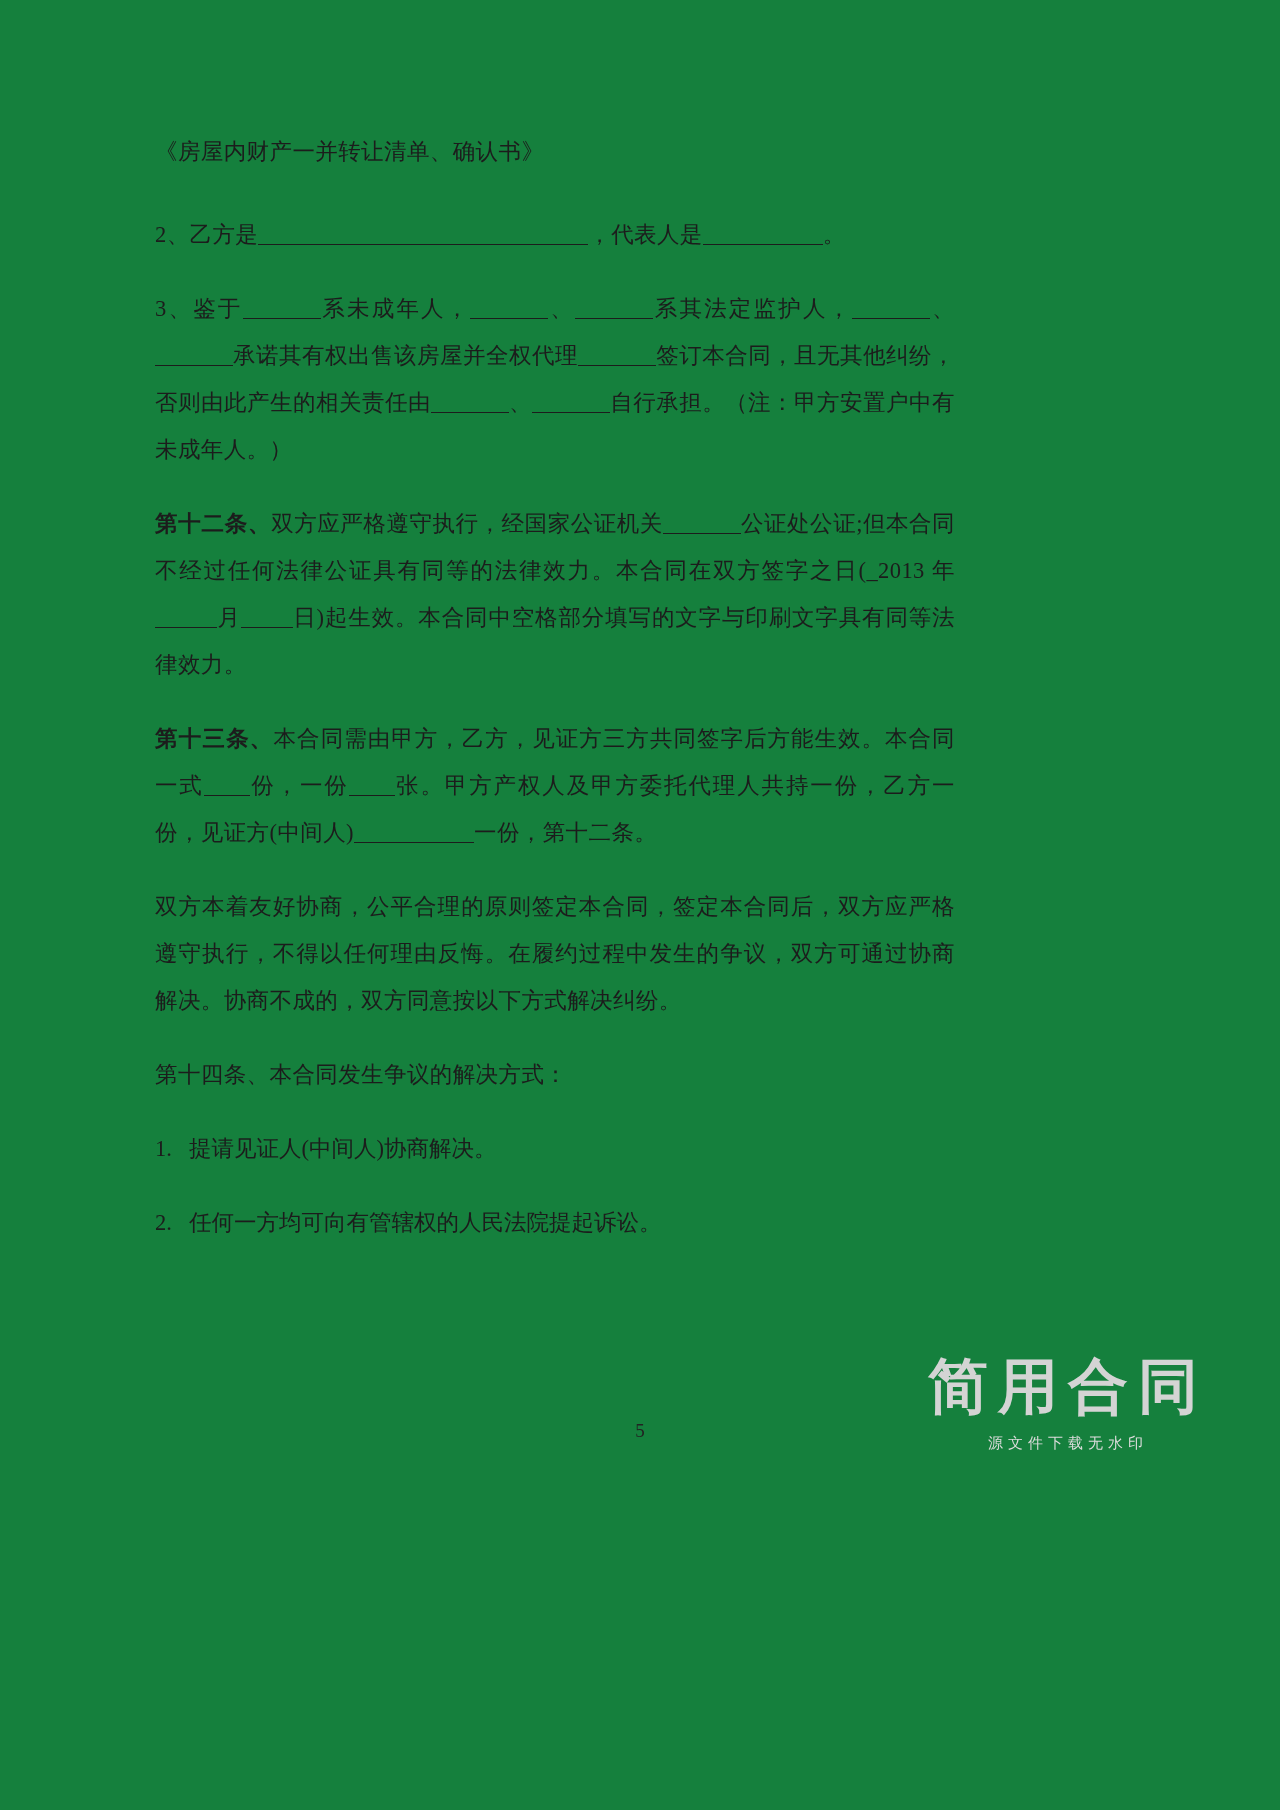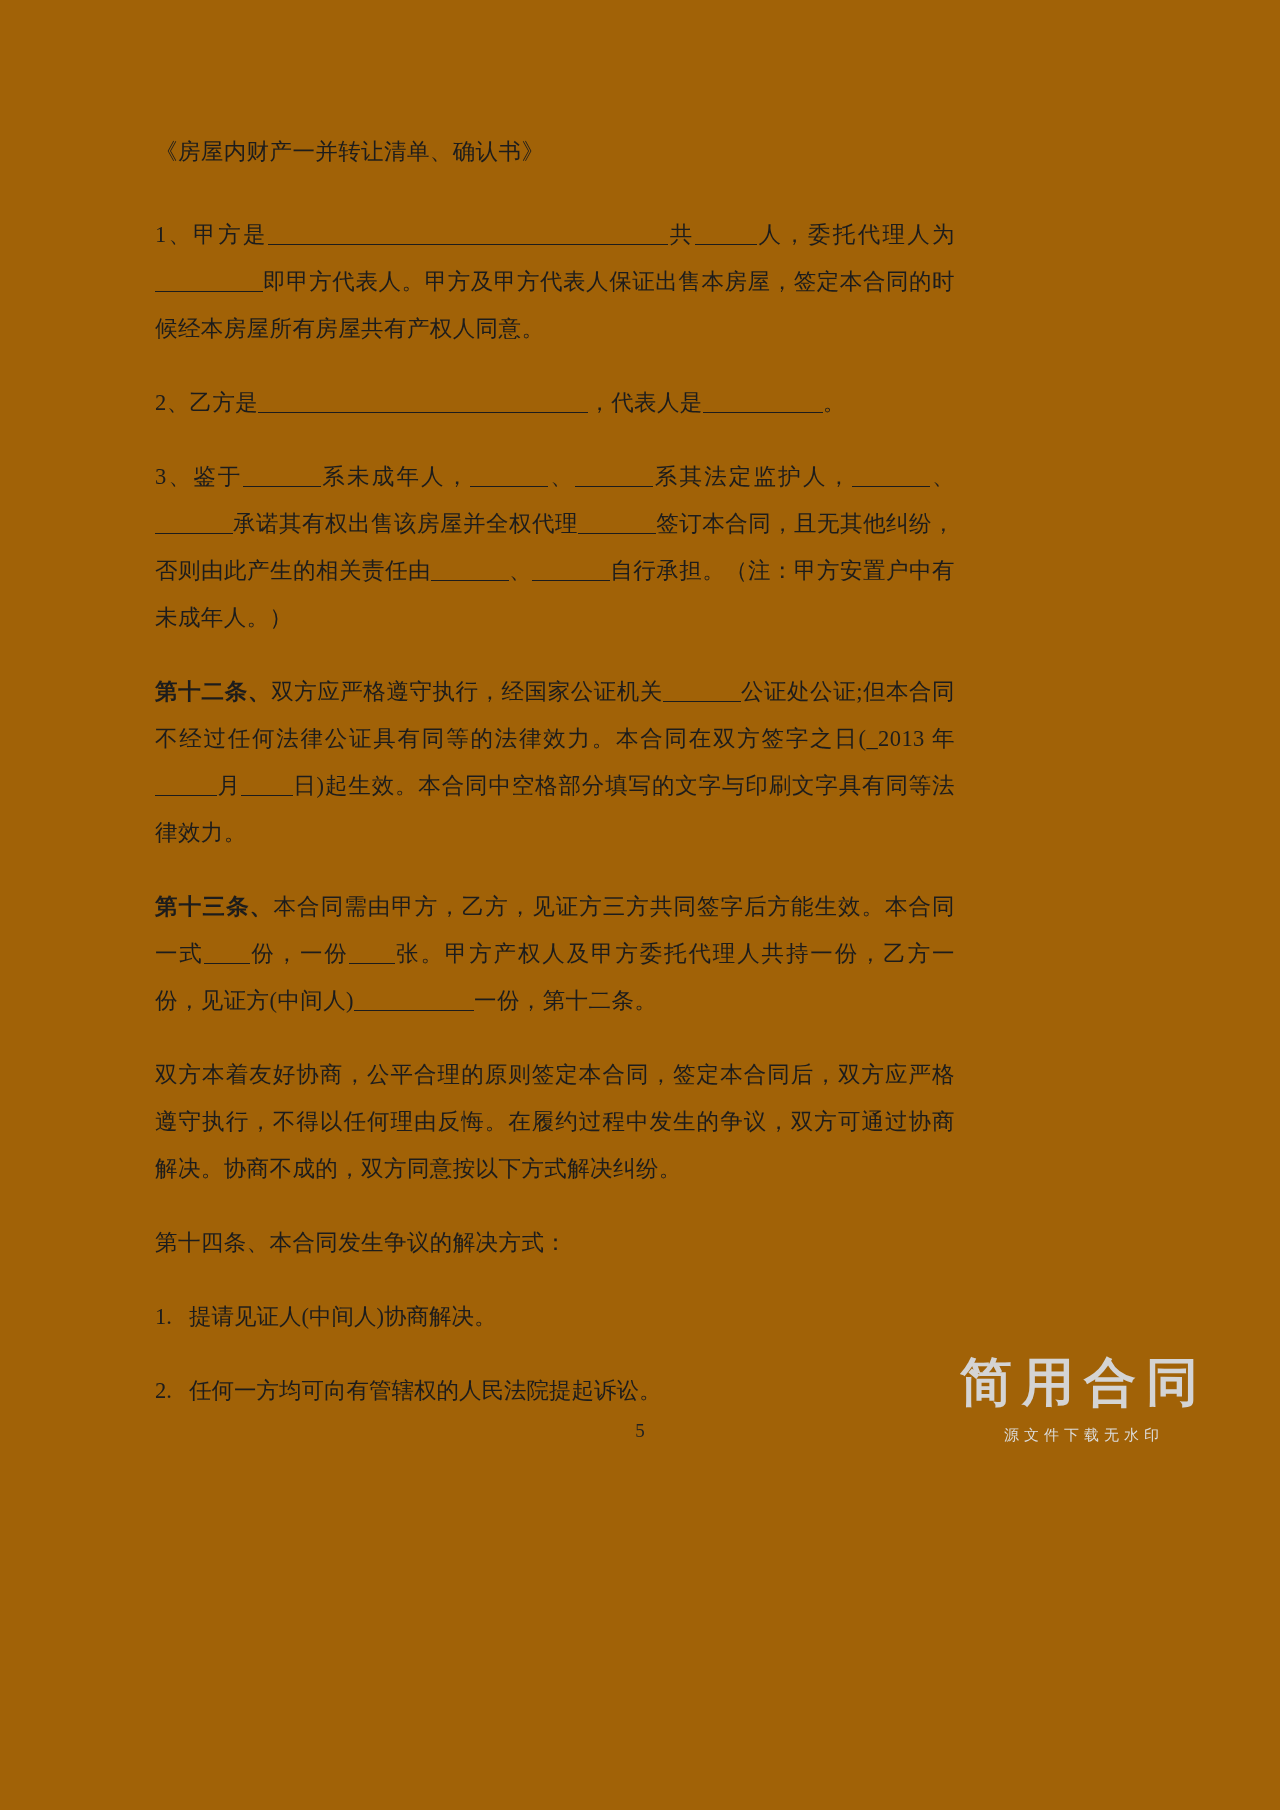--- a/index.html
+++ b/index.html
@@ -4,21 +4,21 @@
 <style>
   html, body {
     margin: 0;
     padding: 0;
     background: #ffffff;
   }
   .page {
     position: relative;
     width: 1280px;
     height: 1810px;
-    background: #a16207;
+    background: #15803d;
     overflow: hidden;
     font-family: "Liberation Serif", "DejaVu Serif", serif;
     color: #1a1a1a;
   }
   .content {
     position: absolute;
     left: 155px;
     top: 128px;
     width: 800px;
   }
@@ -83,21 +83,21 @@
   .watermark {
     position: absolute;
     right: 72px;
     top: 1355px;
     text-align: center;
     pointer-events: none;
     user-select: none;
   }
   .wm-main {
     font-family: "DejaVu Sans", "Liberation Sans", sans-serif;
-    font-size: 52px;
+    font-size: 60px;
     font-weight: bold;
     letter-spacing: 10px;
     color: #d4d4d4;
     line-height: 1.05;
     white-space: nowrap;
   }
   .wm-sub {
     font-family: "DejaVu Sans", "Liberation Sans", sans-serif;
     font-size: 15px;
     letter-spacing: 5px;
@@ -109,21 +109,20 @@
 </head>
 <body>
 
 <div class="page">
 
   <div class="content">
 
     <p class="para title-line">《房屋内财产一并转让清单、确认书》</p>
 
 
-    <p class="para"><span>1、甲方是</span><span class="blank b-wider"></span><span>共</span><span class="blank b-sm"></span><span>人，委托代理人为</span><span class="blank b-lg"></span><span>即甲方代表人。甲方及甲方代表人保证出售本房屋，签定本合同的时候经本房屋所有房屋共有产权人同意。</span></p>
 
     <p class="para"><span>2、乙方是</span><span class="blank b-wide"></span><span>，代表人是</span><span class="blank b-xl"></span><span>。</span></p>
 
     <p class="para"><span>3、鉴于</span><span class="blank b-md"></span><span>系未成年人，</span><span class="blank b-md"></span><span>、</span><span class="blank b-md"></span><span>系其法定监护人，</span><span class="blank b-md"></span><span>、</span><span class="blank b-md"></span><span>承诺其有权出售该房屋并全权代理</span><span class="blank b-md"></span><span>签订本合同，且无其他纠纷，否则由此产生的相关责任由</span><span class="blank b-md"></span><span>、</span><span class="blank b-md"></span><span>自行承担。（注：甲方安置户中有未成年人。）</span></p>
 
     <p class="para"><span class="bold">第十二条、</span><span>双方应严格遵守执行，经国家公证机关</span><span class="blank b-md"></span><span>公证处公证;但本合同不经过任何法律公证具有同等的法律效力。本合同在双方签字之日(_2013 年</span><span class="blank b-sm"></span><span>月</span><span class="blank b-xs"></span><span>日)起生效。本合同中空格部分填写的文字与印刷文字具有同等法律效力。</span></p>
 
     <p class="para"><span class="bold">第十三条、</span><span>本合同需由甲方，乙方，见证方三方共同签字后方能生效。本合同一式</span><span class="blank b-num"></span><span>份，一份</span><span class="blank b-num"></span><span>张。甲方产权人及甲方委托代理人共持一份，乙方一份，见证方(中间人)</span><span class="blank b-xl"></span><span>一份，第十二条。</span></p>
 
     <p class="para">双方本着友好协商，公平合理的原则签定本合同，签定本合同后，双方应严格遵守执行，不得以任何理由反悔。在履约过程中发生的争议，双方可通过协商解决。协商不成的，双方同意按以下方式解决纠纷。</p>

